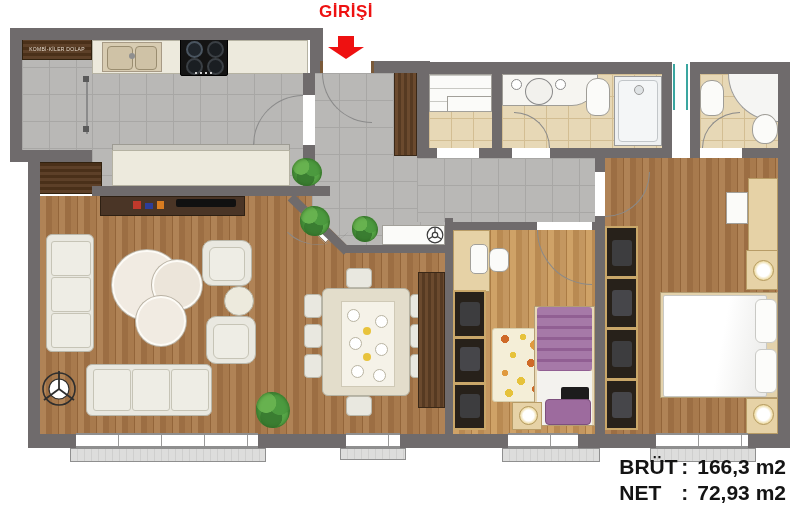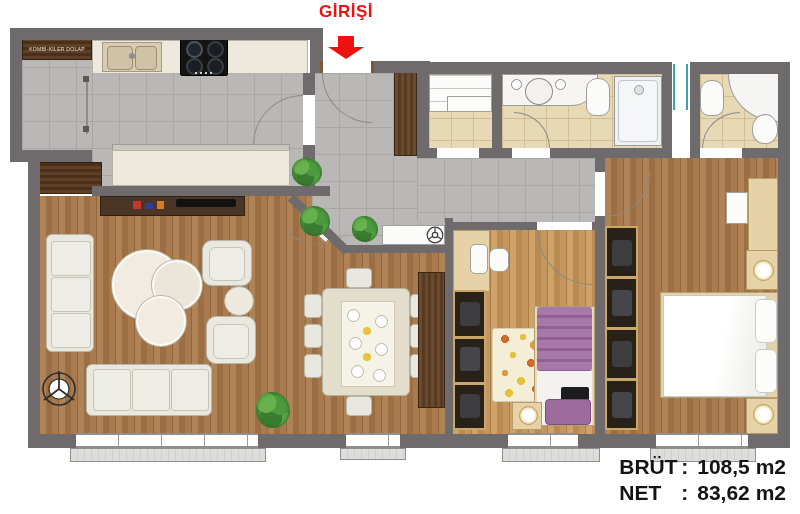--- a/index.html
+++ b/index.html
@@ -295,22 +295,22 @@
   <div id="entrance-label">
     <div>GİRİŞİ</div>
   </div>
   <div class="abs" style="left:338px;top:36px;width:16px;height:11px;background:#ee1111;"></div>
   <div class="abs" style="left:328px;top:47px;width:0;height:0;border-left:18px solid transparent;border-right:18px solid transparent;border-top:12px solid #ee1111;"></div>
 
   <div id="area-box">
     <div class="arow">
       <span class="albl">BRÜT</span>
       <span class="acol">:</span>
-      <span class="aval">108,5 m2</span>
+      <span class="aval">166,3 m2</span>
     </div>
     <div class="arow">
       <span class="albl">NET</span>
       <span class="acol">:</span>
-      <span class="aval">83,62 m2</span>
+      <span class="aval">72,93 m2</span>
     </div>
   </div>
 
 </div>
 
 </body></html>

